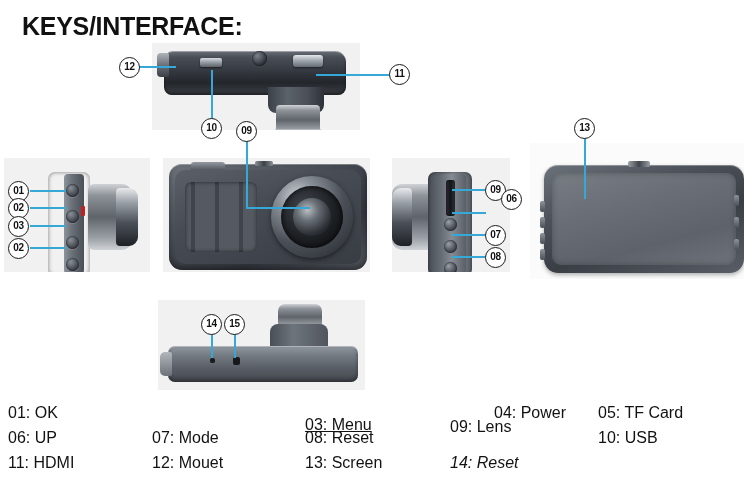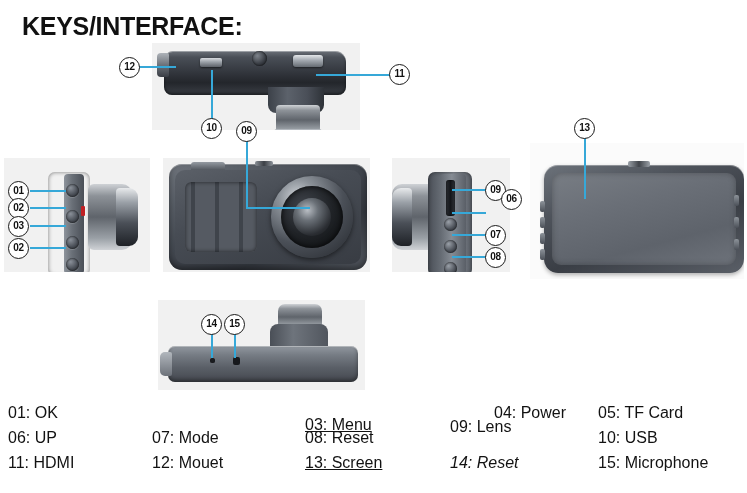--- a/index.html
+++ b/index.html
@@ -409,16 +409,15 @@
   <div class="lg-cell" style="left:598px;top:6px;">05: TF Card</div>
 
   <div class="lg-cell" style="left:8px;top:31px;">06: UP</div>
   <div class="lg-cell" style="left:152px;top:31px;">07: Mode</div>
   <div class="lg-cell" style="left:305px;top:31px;">08: Reset</div>
   <div class="lg-cell" style="left:450px;top:20px;">09: Lens</div>
   <div class="lg-cell" style="left:598px;top:31px;">10: USB</div>
 
   <div class="lg-cell" style="left:8px;top:56px;">11: HDMI</div>
   <div class="lg-cell" style="left:152px;top:56px;">12: Mouet</div>
-  <div class="lg-cell" style="left:305px;top:56px;text-decoration:underline;">13: Screen</div>
+  <div class="lg-cell" style="left:305px;top:56px;">13: Screen</div>
   <div class="lg-cell" style="left:450px;top:56px;font-style:italic;">14: Reset</div>
-  <div class="lg-cell" style="left:598px;top:56px;">15: Microphone</div>
 </div>
 
 </body></html>

